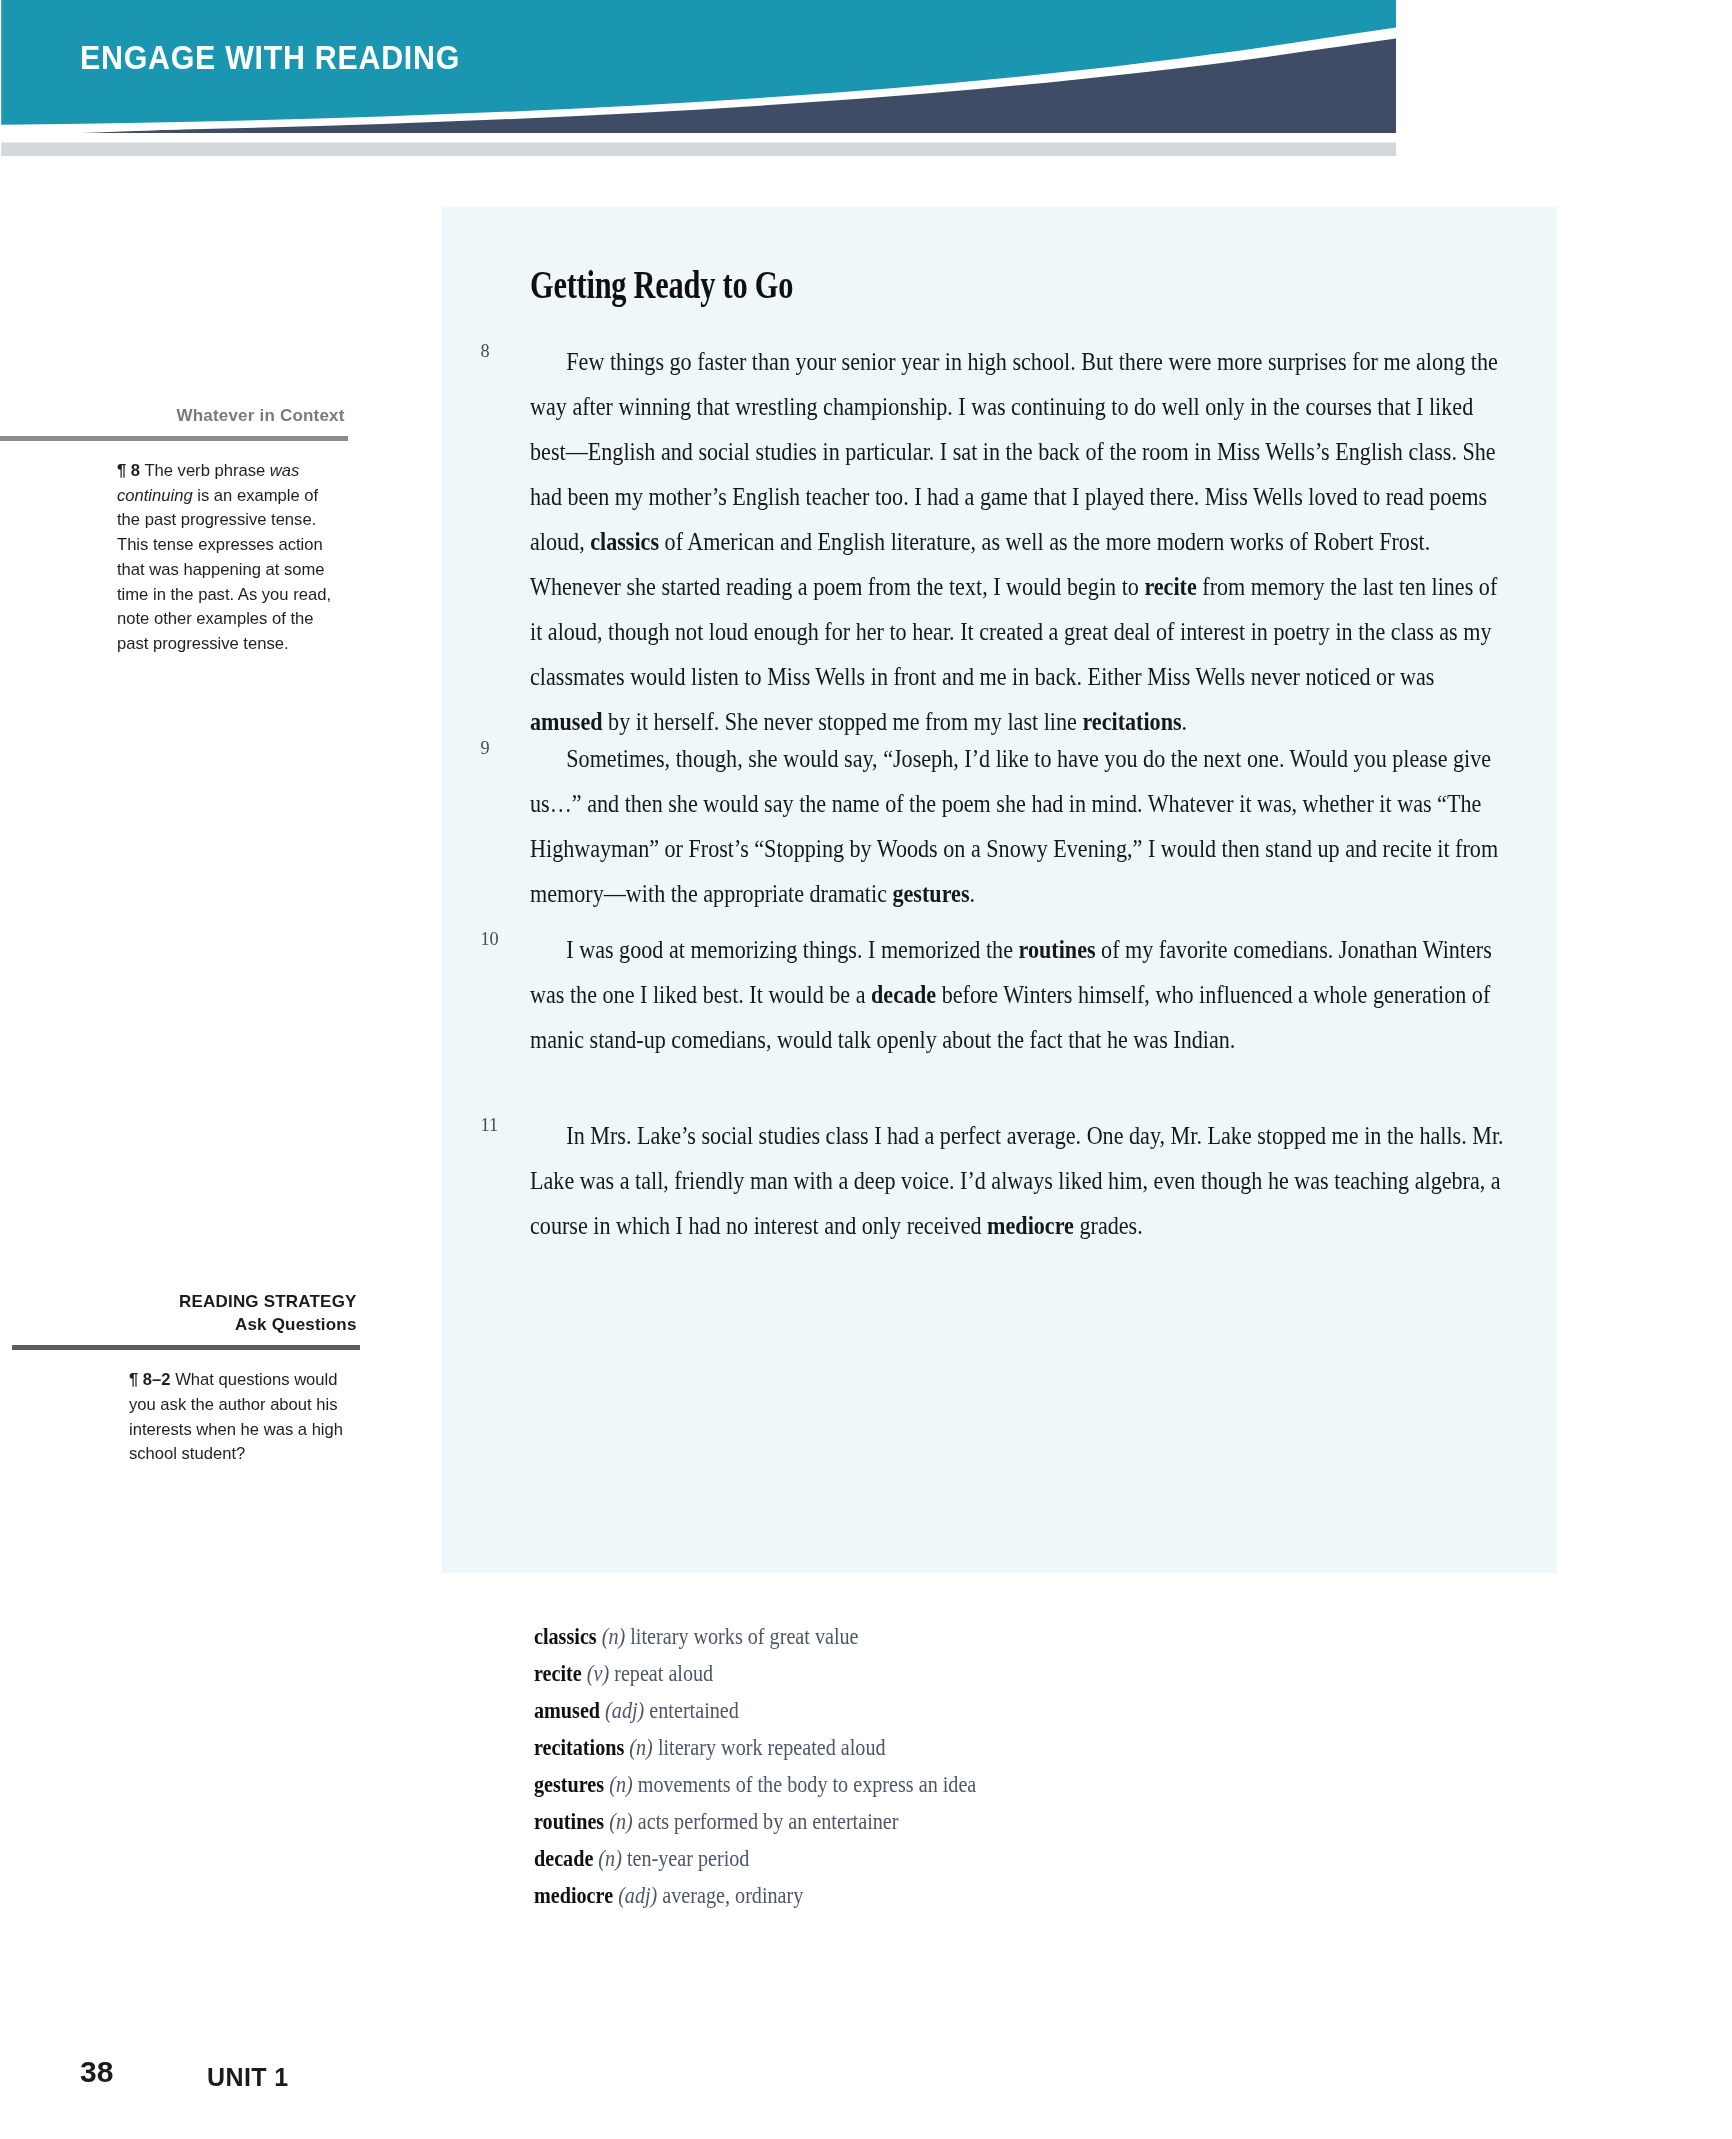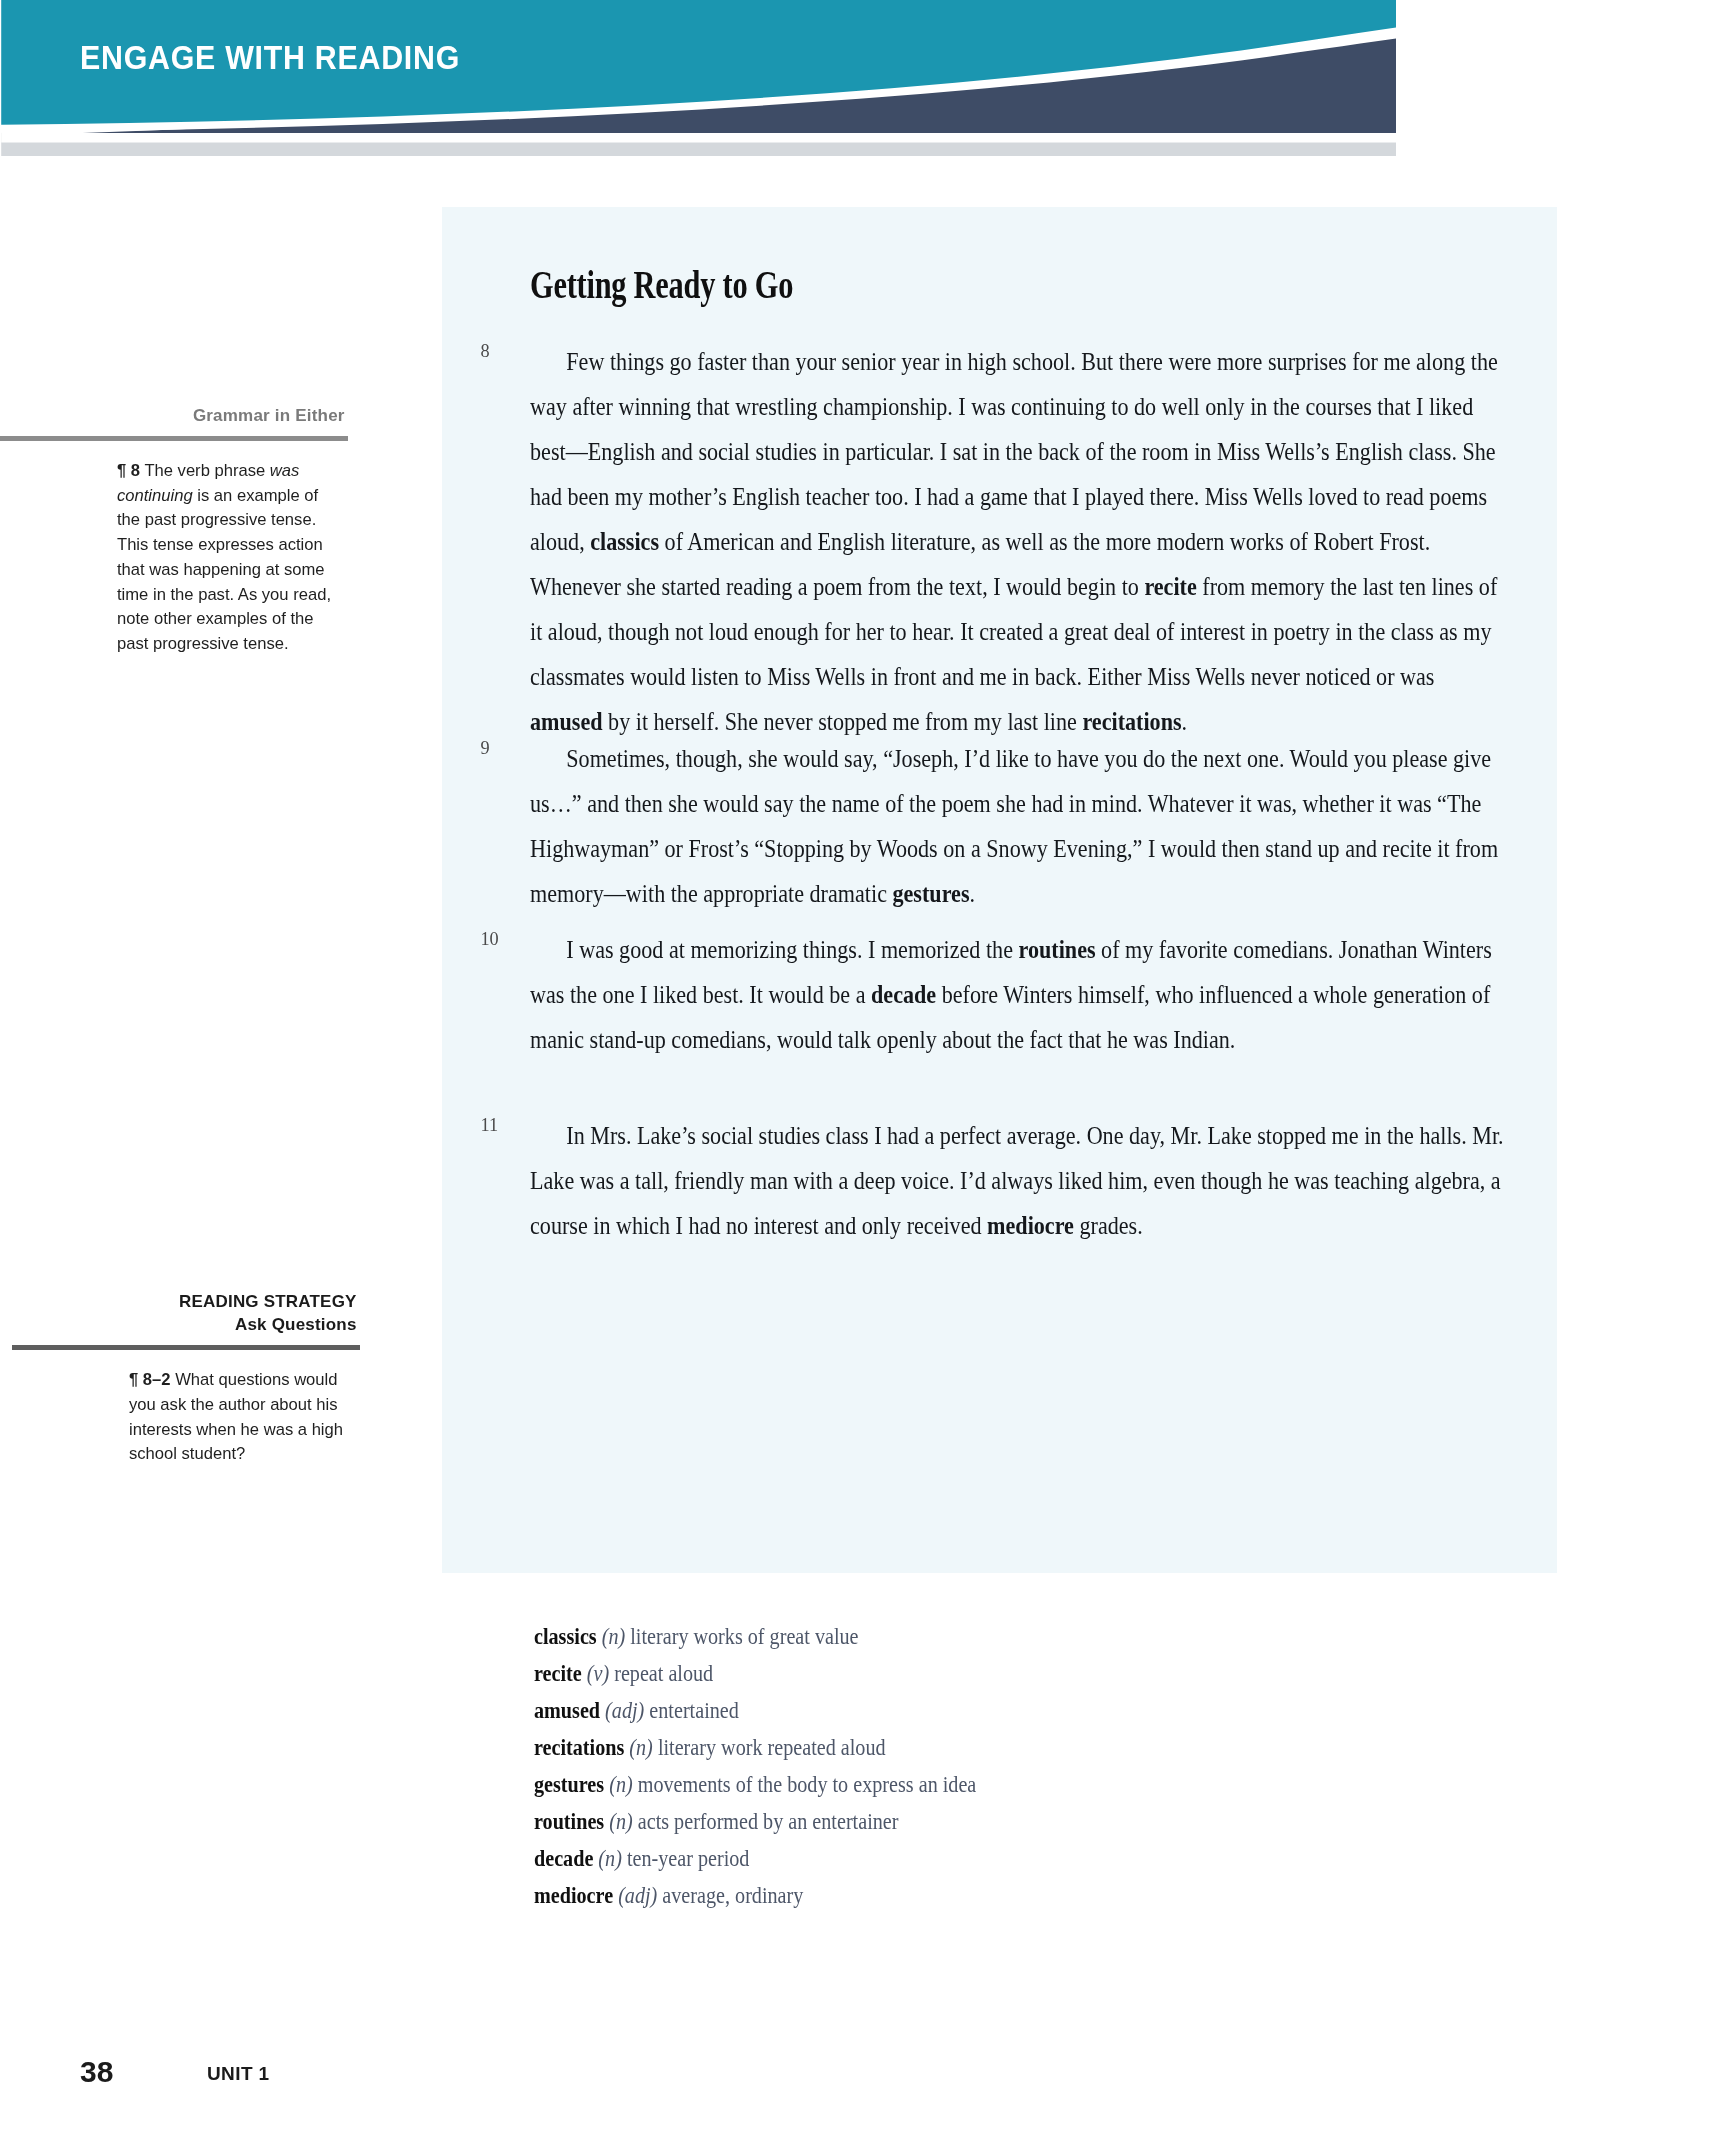--- a/index.html
+++ b/index.html
@@ -197,21 +197,21 @@
     font-weight: bold;
     font-size: 30px;
     color: #1b1b1b;
   }
   #footer-unit {
     position: absolute;
     left: 207px;
     top: 11px;
     font-family: "Liberation Sans", sans-serif;
     font-weight: bold;
-    font-size: 19px;
+    font-size: 25px;
     letter-spacing: 0.4px;
     color: #1b1b1b;
   }
 </style>
 </head>
 <body>
 
 <div id="banner">
   <svg width="1732" height="156" viewBox="0 0 2550 230">
 
@@ -222,21 +222,21 @@
     <path d="M2550,8 L2550,196 L120,196 C820,172 1560,112 2110,38 C2270,16 2430,4 2550,8 Z" fill="#3e4c66"></path>
 
     <path d="M2450,0 L2550,0 L2550,4 C2380,14 2180,38 1950,72 C1380,156 700,186 0,196 L0,172 C700,162 1380,128 1950,48 C2140,22 2310,6 2450,0 Z" fill="#ffffff"></path>
 
     <path d="M0,0 L2480,0 C2330,6 2140,26 1940,58 C1370,146 690,176 0,184 Z" fill="#1b96b0"></path>
   </svg>
   <div id="banner-title">ENGAGE WITH READING</div>
 </div>
 
 <div class="side-note" style="top:404px;">
-  <div class="note-heading gray">Grammar in Either</div>
+  <div class="note-heading gray">Whatever in Context</div>
   <div class="note-rule"></div>
   <div class="note-body">
     <b class="pilcrow">¶ 8</b><span> The verb phrase </span><i>was continuing</i><span> is an example of the past progressive tense. This tense expresses action that was happening at some time in the past. As you read, note other examples of the past progressive tense.</span>
   </div>
 </div>
 
 <div class="side-note" style="top:1290px;margin-left:12px;">
   <div class="note-heading black">READING STRATEGY</div>
   <div class="note-heading black">Ask Questions</div>
   <div class="note-rule dark"></div>

